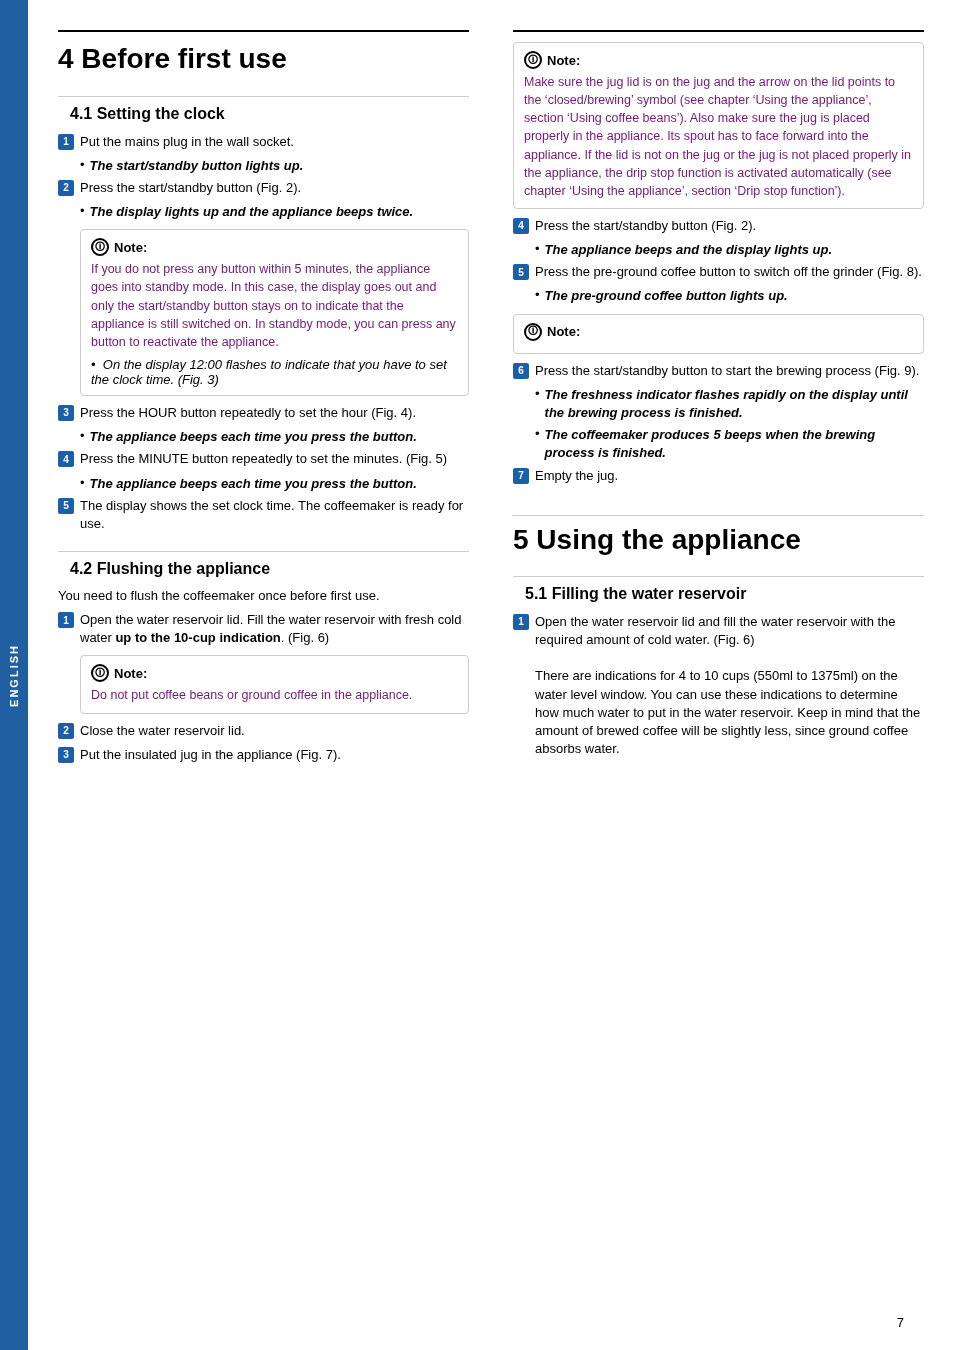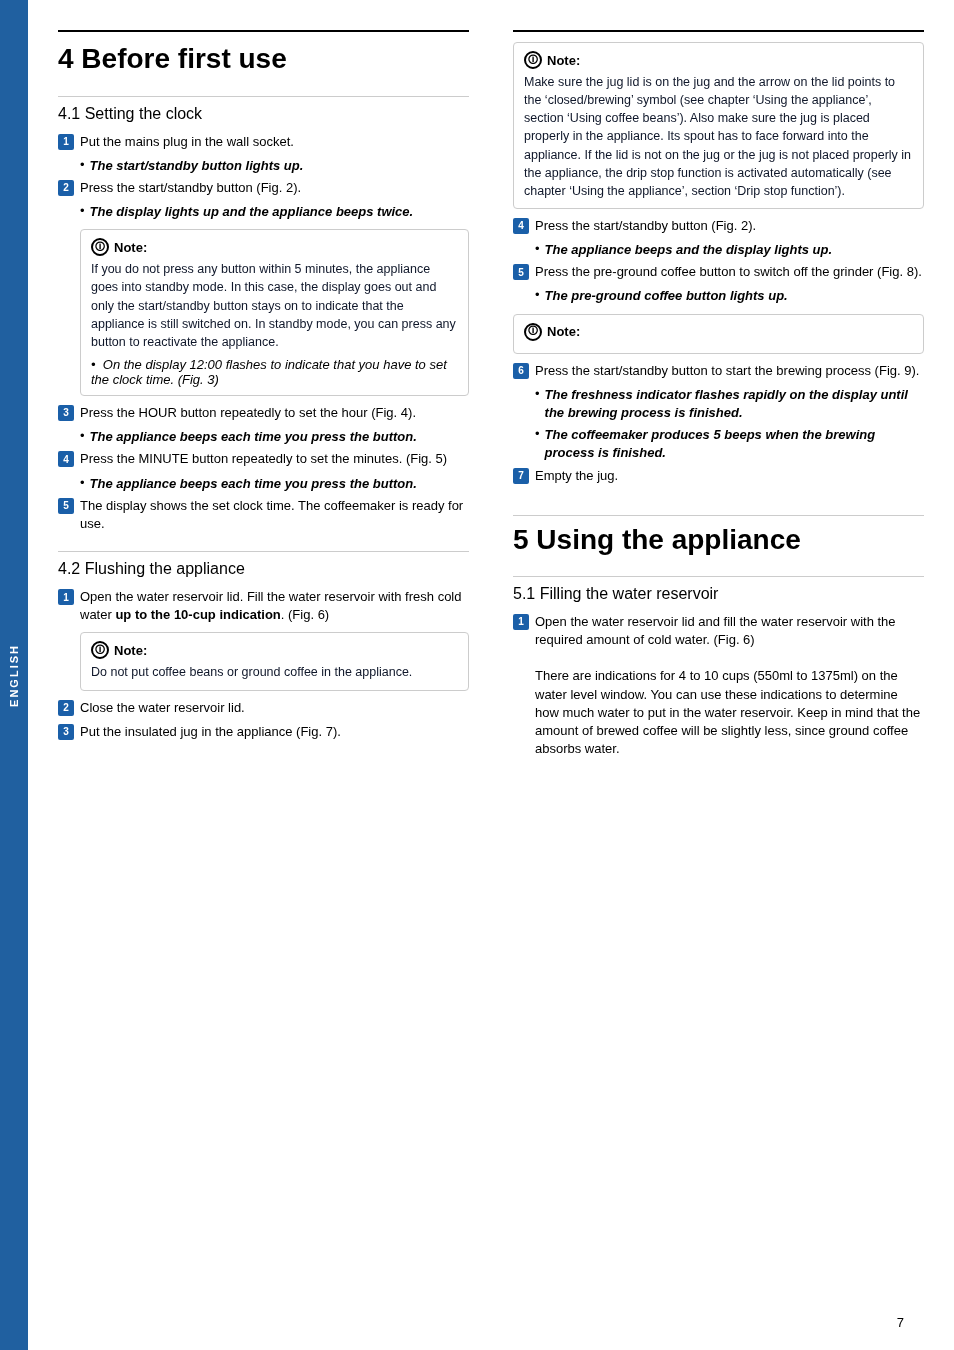--- a/index.html
+++ b/index.html
@@ -70,22 +70,23 @@
     }
 
     .section-rule {
       border: none;
       border-top: 1px solid #ccc;
       margin-bottom: 8px;
     }
 
     .section-title {
       font-size: 16px;
-      font-weight: normal;
+      font-weight: bold;
       margin-bottom: 10px;
+      margin-left: 12px;
     }
 
     .step-item {
       display: flex;
       align-items: flex-start;
       margin-bottom: 6px;
     }
 
     .step-number {
       display: inline-flex;
@@ -153,21 +154,21 @@
       border-radius: 50%;
       font-size: 10px;
       font-weight: bold;
       margin-right: 5px;
       flex-shrink: 0;
     }
 
     .note-text {
       font-size: 12.5px;
       line-height: 1.45;
-      color: #0f172a;
+      color: #701a75;
     }
 
     .italic-bold {
       font-style: italic;
       font-weight: normal;
     }
 
     .section-gap {
       margin-bottom: 18px;
     }
@@ -259,20 +260,21 @@
 
       <div class="step-item">
         <span class="step-number">5</span>
         <span class="step-text">The display shows the set clock time. The coffeemaker is ready for use.</span>
       </div>
 
       <div class="section-gap"></div>
 
       <hr class="section-rule">
       <h2 class="section-title">4.2 Flushing the appliance</h2>
+      <p style="margin-bottom:8px;">You need to flush the coffeemaker once before first use.</p>
 
       <div class="step-item">
         <span class="step-number">1</span>
         <span class="step-text">Open the water reservoir lid. Fill the water reservoir with fresh cold water <strong>up to the 10-cup indication</strong>.  (Fig. 6)</span>
       </div>
 
       <div class="note-box">
         <div class="note-header">
           <span class="note-icon">🛈</span>
           <span>Note:</span>

